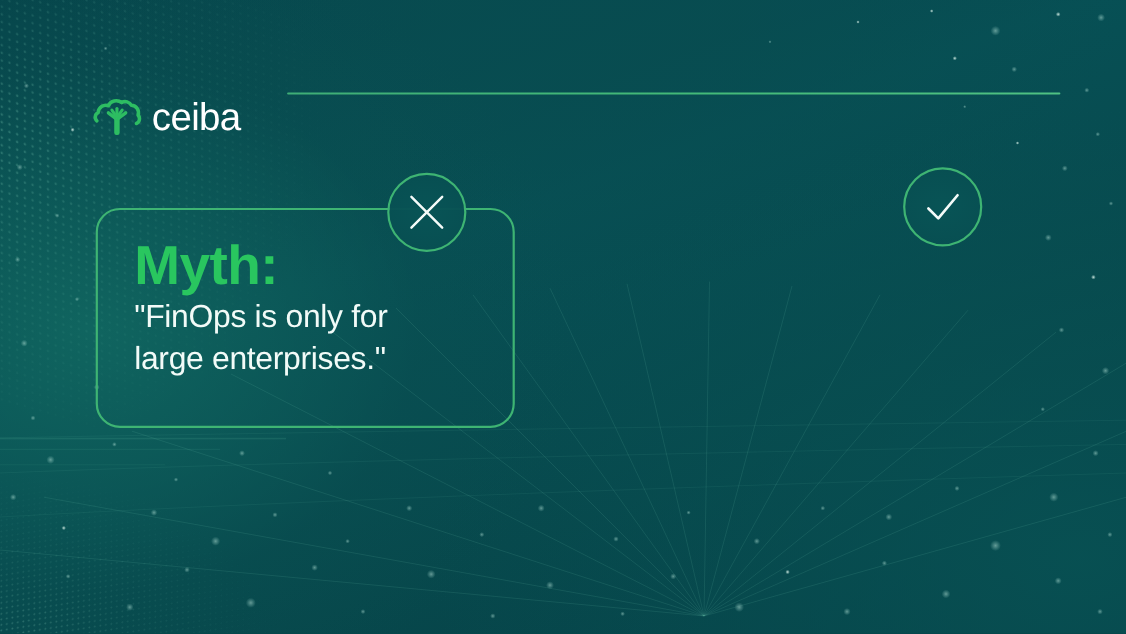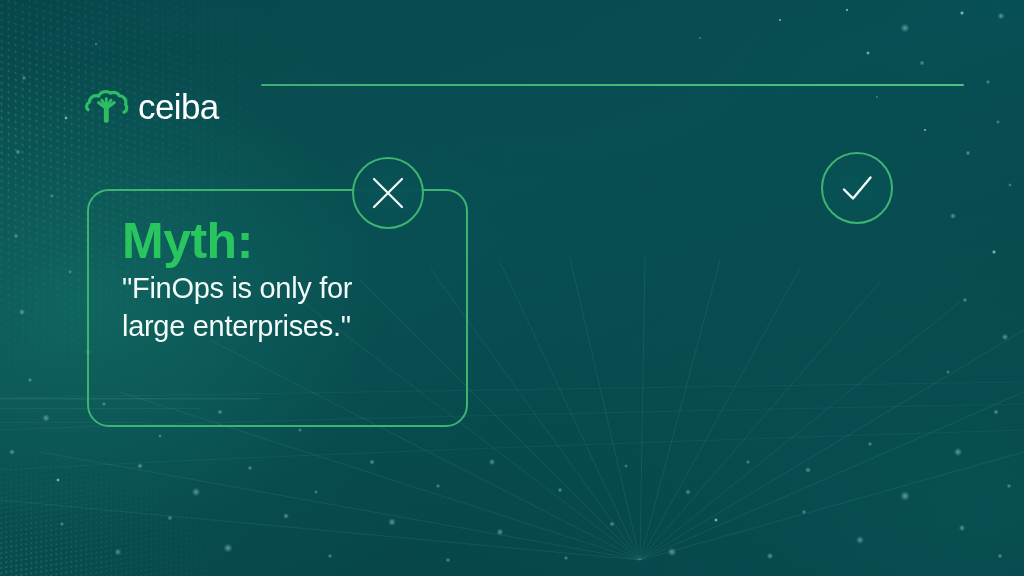--- a/index.html
+++ b/index.html
@@ -45,21 +45,21 @@
     border-radius:2px;
   }
 
   
   .card {
     position:absolute;
     border:2px solid #3eb473;
     border-radius:22px;
     background:transparent;
   }
-  #card-myth { left:87px;  top:189px; width:381px; height:238px; }
+  #card-myth { left:87px;  top:189px; width:381px; height:200px; }
   #card-fact { left:513px; top:187px; width:424px; height:310px; }
 
   .card-body {
     position:absolute; left:0; top:0; width:100%; height:100%;
     padding:26px 28px 18px 33px;
   }
   #card-fact .card-body { padding:26px 24px 18px 38px; }
 
   .card-title {
     color:#29c65f;

